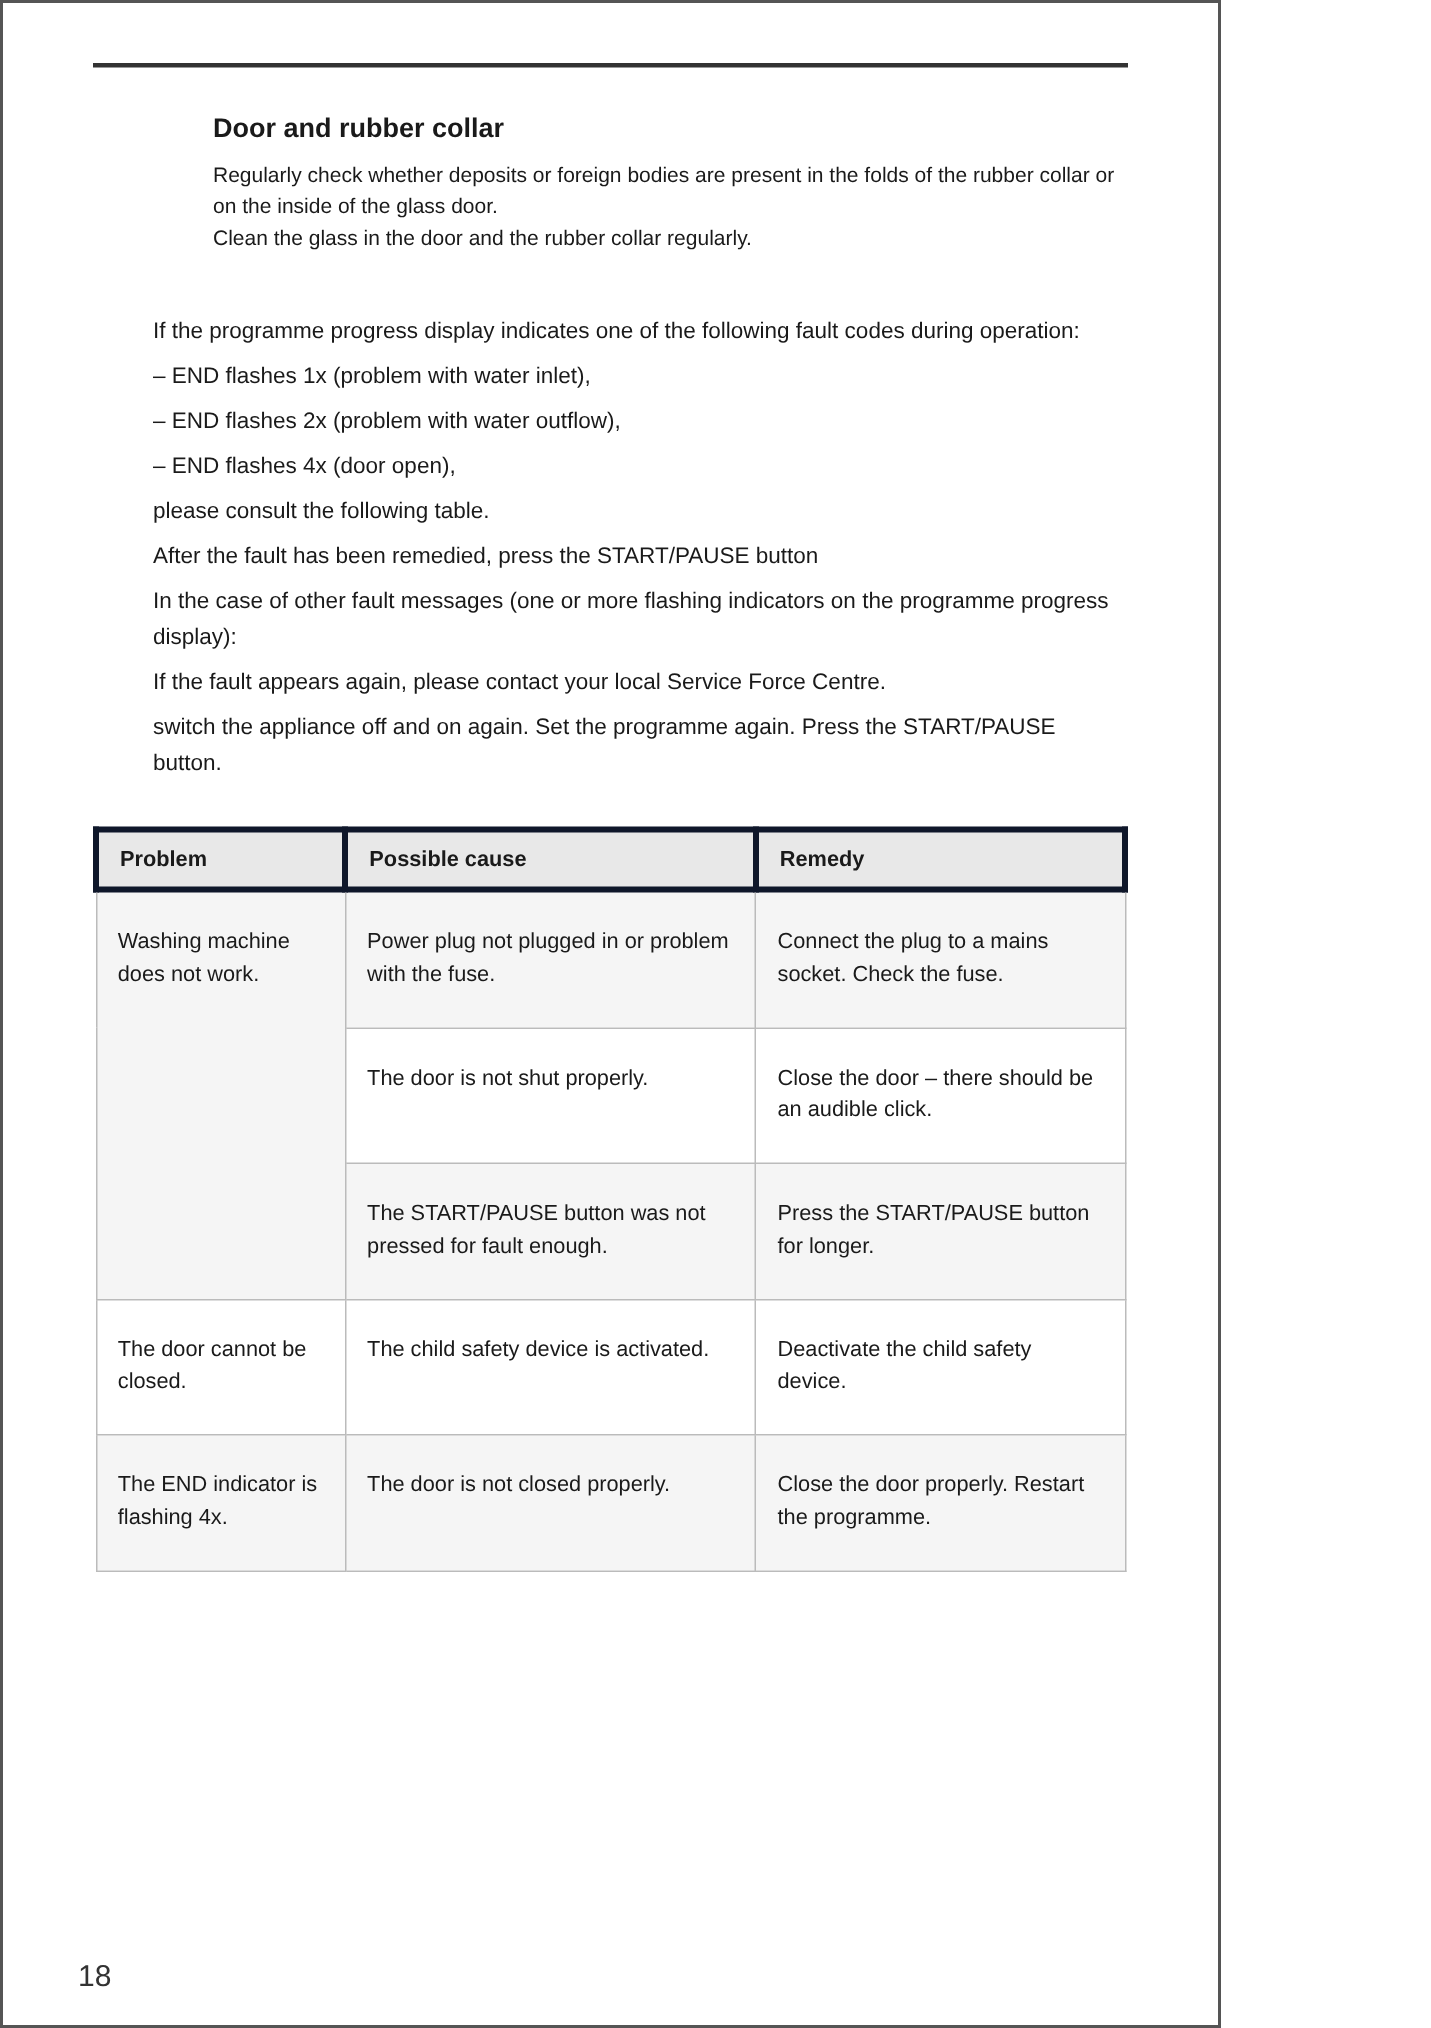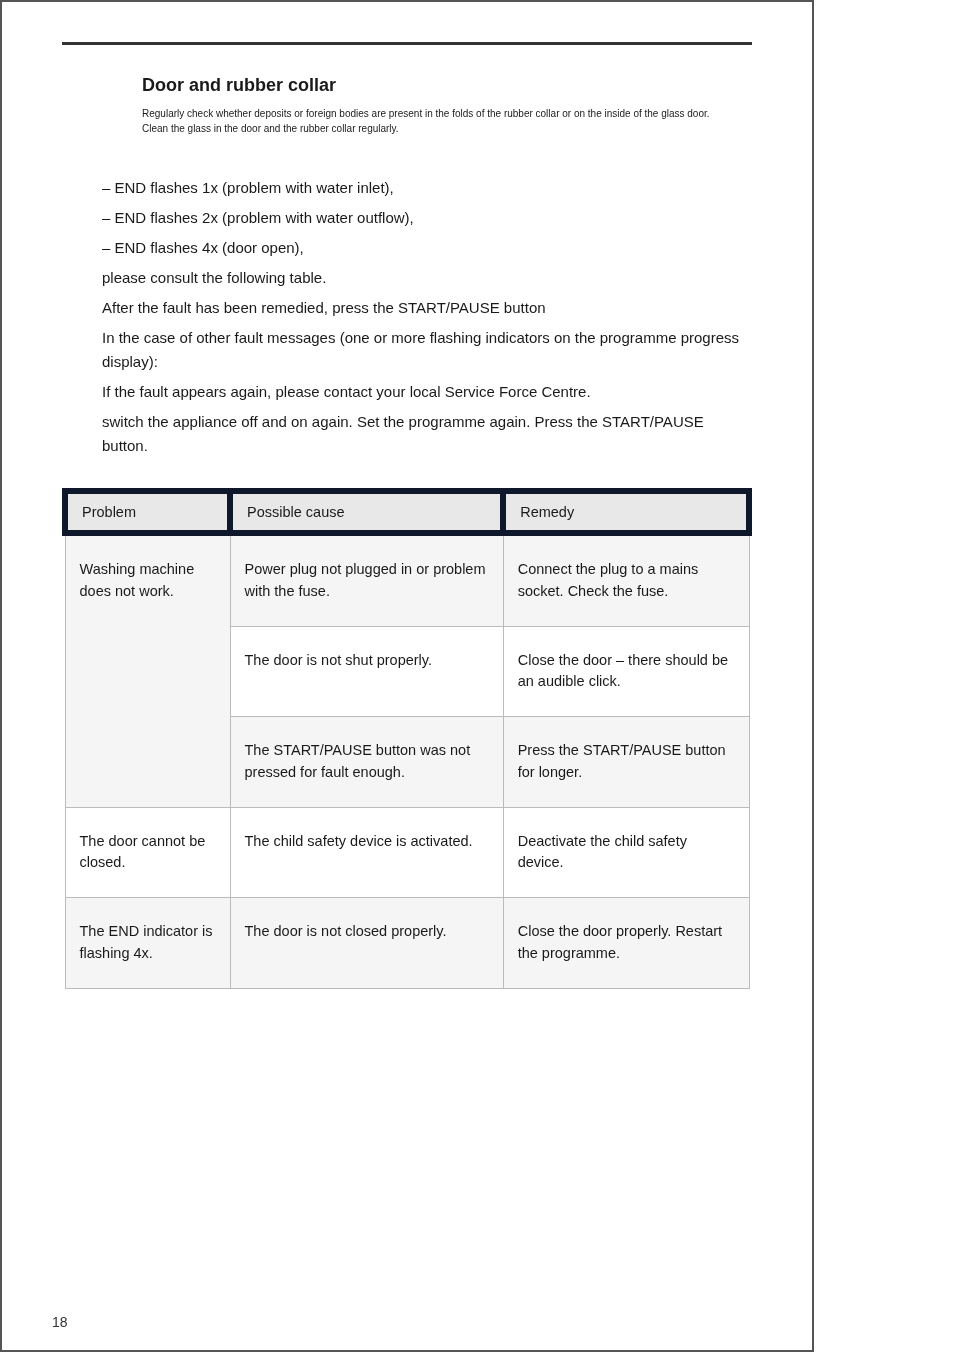--- a/index.html
+++ b/index.html
@@ -38,21 +38,21 @@
       margin-bottom: 40px;
     }
 
     .section-door h2 {
       font-size: 18px;
       font-weight: bold;
       margin-bottom: 10px;
     }
 
     .section-door p {
-      font-size: 10px;
+      font-size: 14px;
       line-height: 1.5;
     }
 
     .what-to-do {
       margin-bottom: 20px;
     }
 
     .what-to-do h1 {
       font-size: 46px;
       font-weight: bold;
@@ -82,25 +82,25 @@
     }
 
     .fault-table {
       width: 100%;
       border-collapse: collapse;
       margin-top: 30px;
       font-size: 14.5px;
     }
 
     .fault-table th {
-      font-weight: normal;
+      font-weight: bold;
       text-align: left;
       padding: 10px 14px;
       background: #e8e8e8;
-      border: 6px solid #0f172a;
+      border: 4px solid #0f172a;
     }
 
     .fault-table td {
       padding: 23px 14px;
       border: 1px solid #bbb;
       vertical-align: top;
       line-height: 1.5;
     }
 
     .fault-table tr:nth-child(odd) td {
@@ -108,38 +108,39 @@
     }
 
     .fault-table tr:nth-child(even) td {
       background: #ffffff;
     }
 
     .page-number {
       position: absolute;
       bottom: 20px;
       left: 50px;
-      font-size: 14px;
+      font-size: 20px;
       color: #333;
     }
   </style>
 </head>
 <body>
 
 <div class="page">
   <div class="top-border"></div>
 
   <div class="section-door">
     <h2>Door and rubber collar</h2>
     <p>Regularly check whether deposits or foreign bodies are present in the folds of the rubber collar or on the inside of the glass door.<br>Clean the glass in the door and the rubber collar regularly.</p>
   </div>
 
 
   <div class="remedying">
     <div class="body-text">
+      <p>If the programme progress display indicates one of the following fault codes during operation:</p>
       <p>– END flashes 1x (problem with water inlet),</p>
       <p>– END flashes 2x (problem with water outflow),</p>
       <p>– END flashes 4x (door open),</p>
       <p>please consult the following table.</p>
       <p>After the fault has been remedied, press the START/PAUSE button</p>
       <p>In the case of other fault messages (one or more flashing indicators on the programme progress display):</p>
       <p>If the fault appears again, please contact your local Service Force Centre.</p>
       <p>switch the appliance off and on again. Set the programme again. Press the START/PAUSE button.</p>
     </div>
 

